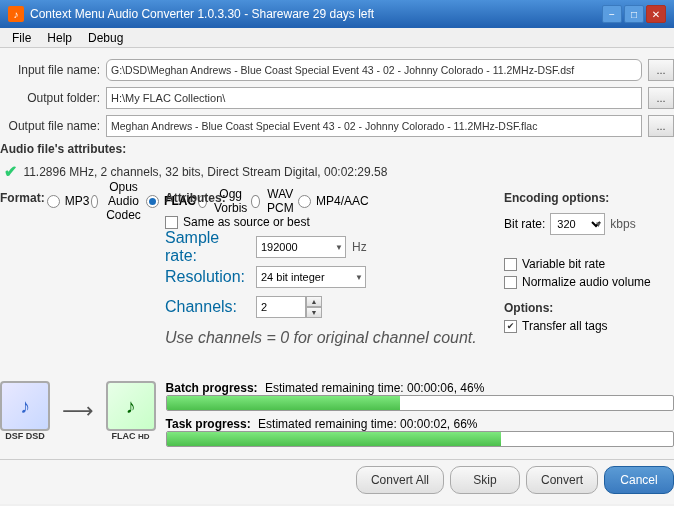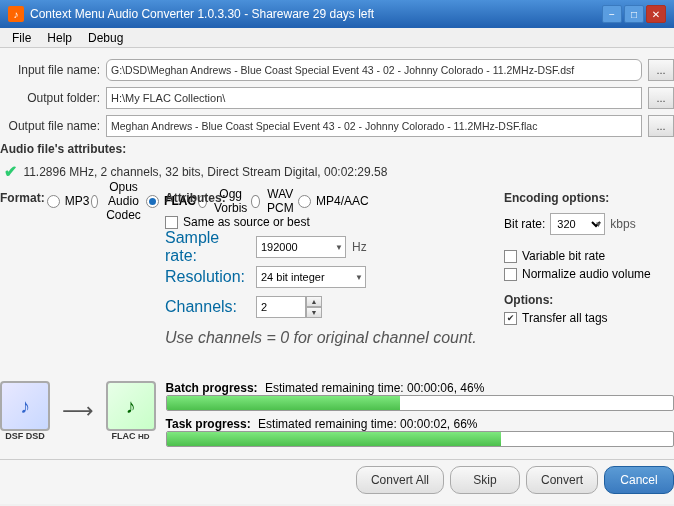--- a/index.html
+++ b/index.html
@@ -510,21 +510,21 @@
         <div class="select-wrapper">
           <select class="bitrate-select">
             <option>128</option>
             <option>192</option>
             <option>256</option>
             <option selected="">320</option>
           </select>
         </div>
         <span style="color:#555;">kbps</span>
       </div>
-      <div class="checkbox-row" style="margin-top:10px;align-items:flex-end;">
+      <div class="checkbox-row" style="margin-top:18px;align-items:flex-end;">
         <div class="checkbox-box"></div>
         <span>Variable bit rate</span>
       </div>
       <div class="checkbox-row">
         <div class="checkbox-box"></div>
         <span>Normalize audio volume</span>
       </div>
       <div class="options-section">
         <div class="col-header">Options:</div>
         <div class="checkbox-row" style="margin-top:4px;">

